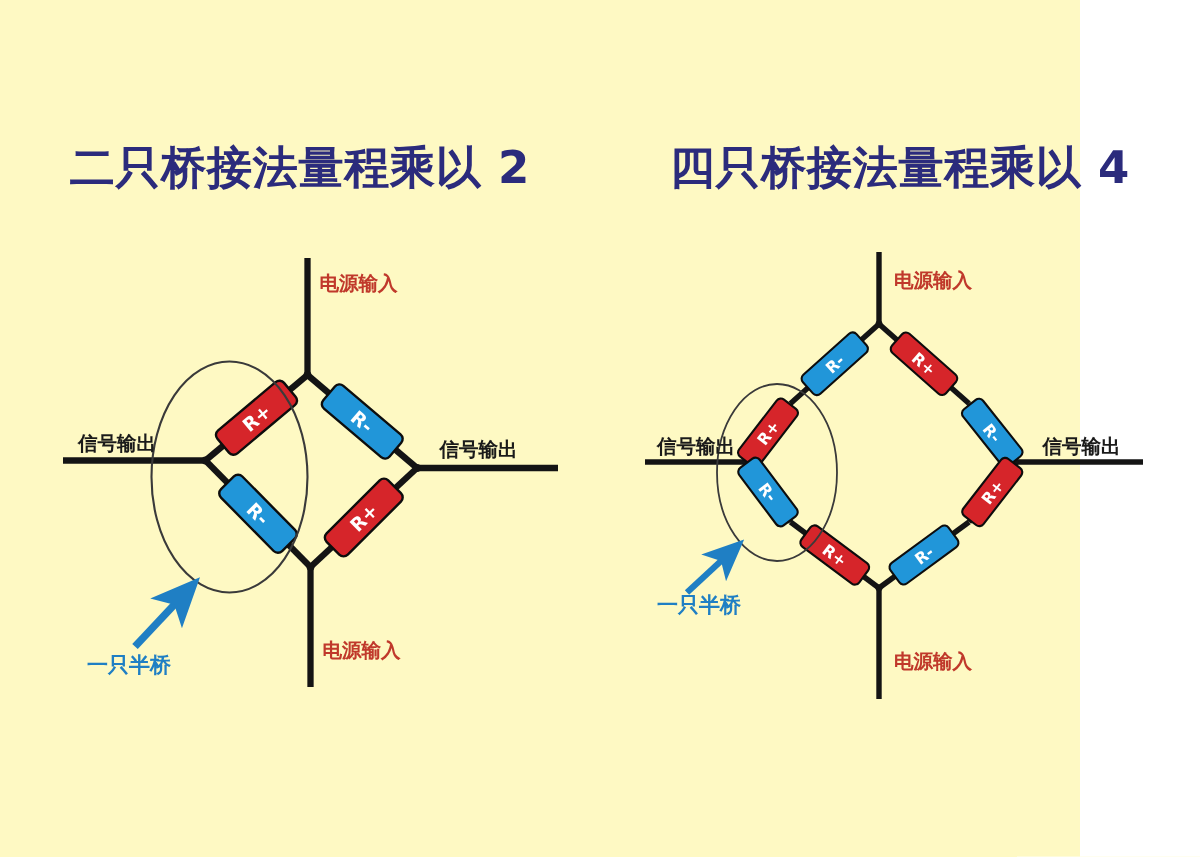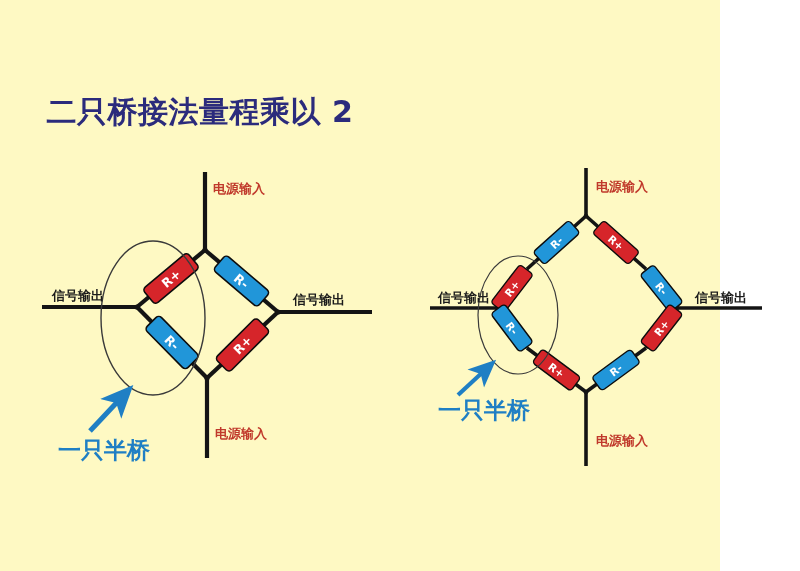--- a/index.html
+++ b/index.html
@@ -53,21 +53,21 @@
 
   .lbl {
     position: absolute;
     font-size: 13px;
     font-weight: bold;
     white-space: nowrap;
     user-select: none;
   }
   .lbl-red   { color: #c0392b; text-align: center; }
   .lbl-black { color: #1a1a1a; }
-  .lbl-blue  { color: #1f7fc4; font-size: 23px; }
+  .lbl-blue  { color: #1f7fc4; font-size: 14px; }
 </style>
 </head>
 <body>
 
 <div id="stage">
 
   <div class="panel" id="panel-left">
 
     <div class="title">二只桥接法量程乘以 2</div>
 
@@ -126,20 +126,21 @@
 
     <div class="lbl lbl-red" style="left:213px; top:180px;">电源输入</div>
     <div class="lbl lbl-red" style="left:215px; top:425px;">电源输入</div>
     <div class="lbl lbl-black" style="left:52px; top:287px;">信号输出</div>
     <div class="lbl lbl-black" style="left:293px; top:291px;">信号输出</div>
     <div class="lbl lbl-blue" style="left:58px; top:435px;">一只半桥</div>
   </div>
 
   <div class="panel" id="panel-right">
 
+    <div class="title">四只桥接法量程乘以 4</div>
 
     <svg class="diagram" viewBox="0 0 400 571">
       <defs>
         <marker id="arrowR" markerWidth="7" markerHeight="7" refX="3" refY="3.2" orient="auto" markerUnits="strokeWidth">
           <path d="M0,0.3 L6.6,3.2 L0,6.1 L1.6,3.2 Z" fill="#1f7fc4"></path>
         </marker>
       </defs>
 
       <g stroke="#141414" stroke-width="3.6" fill="none">
 

